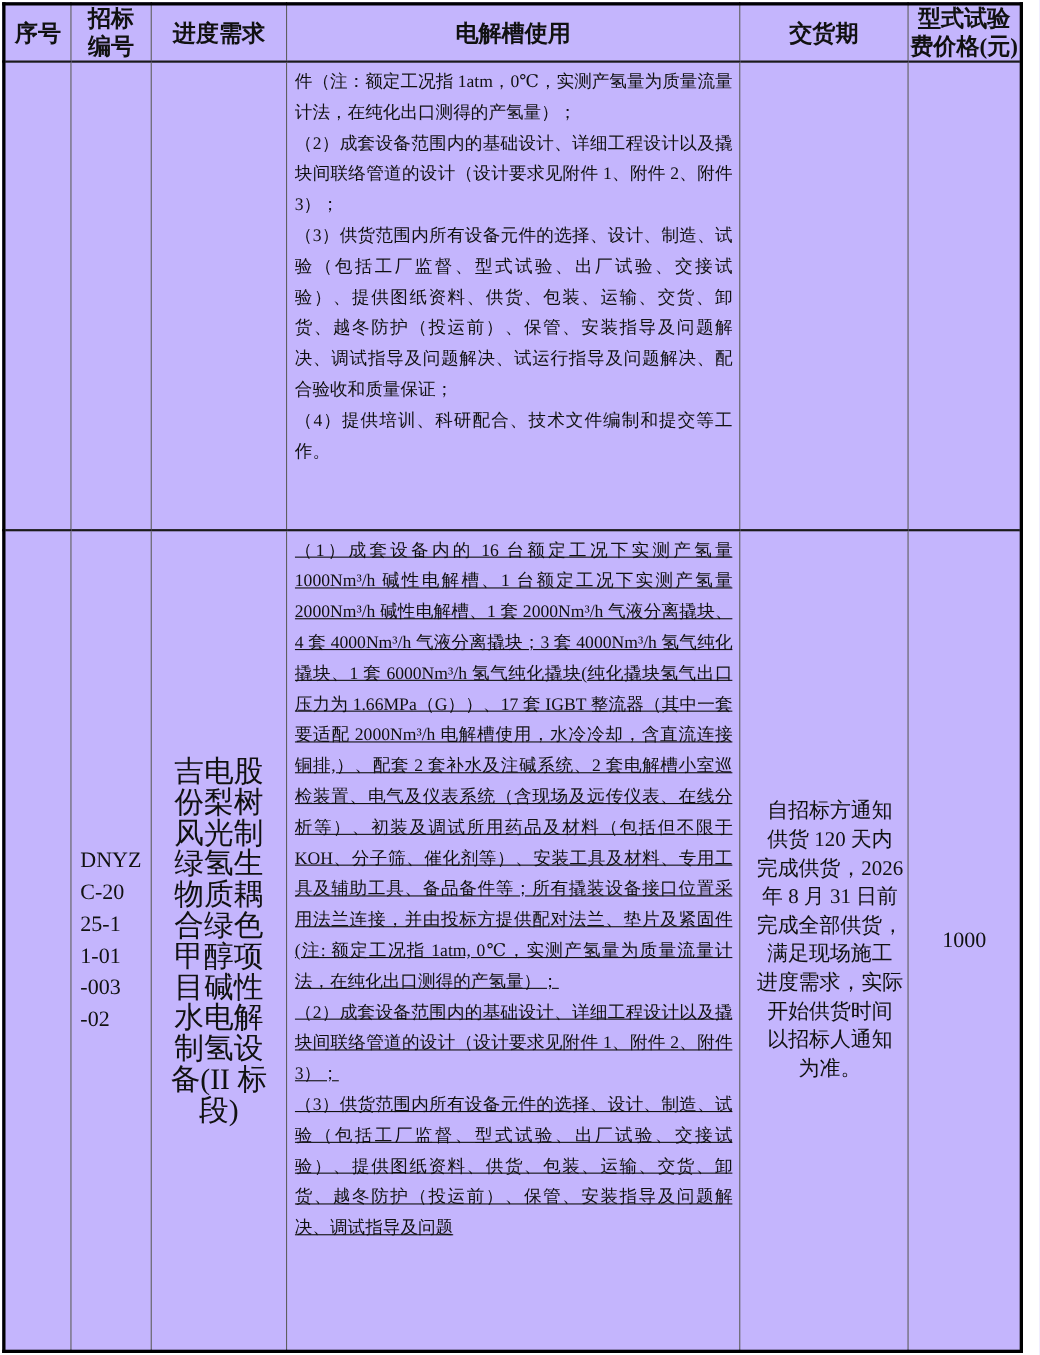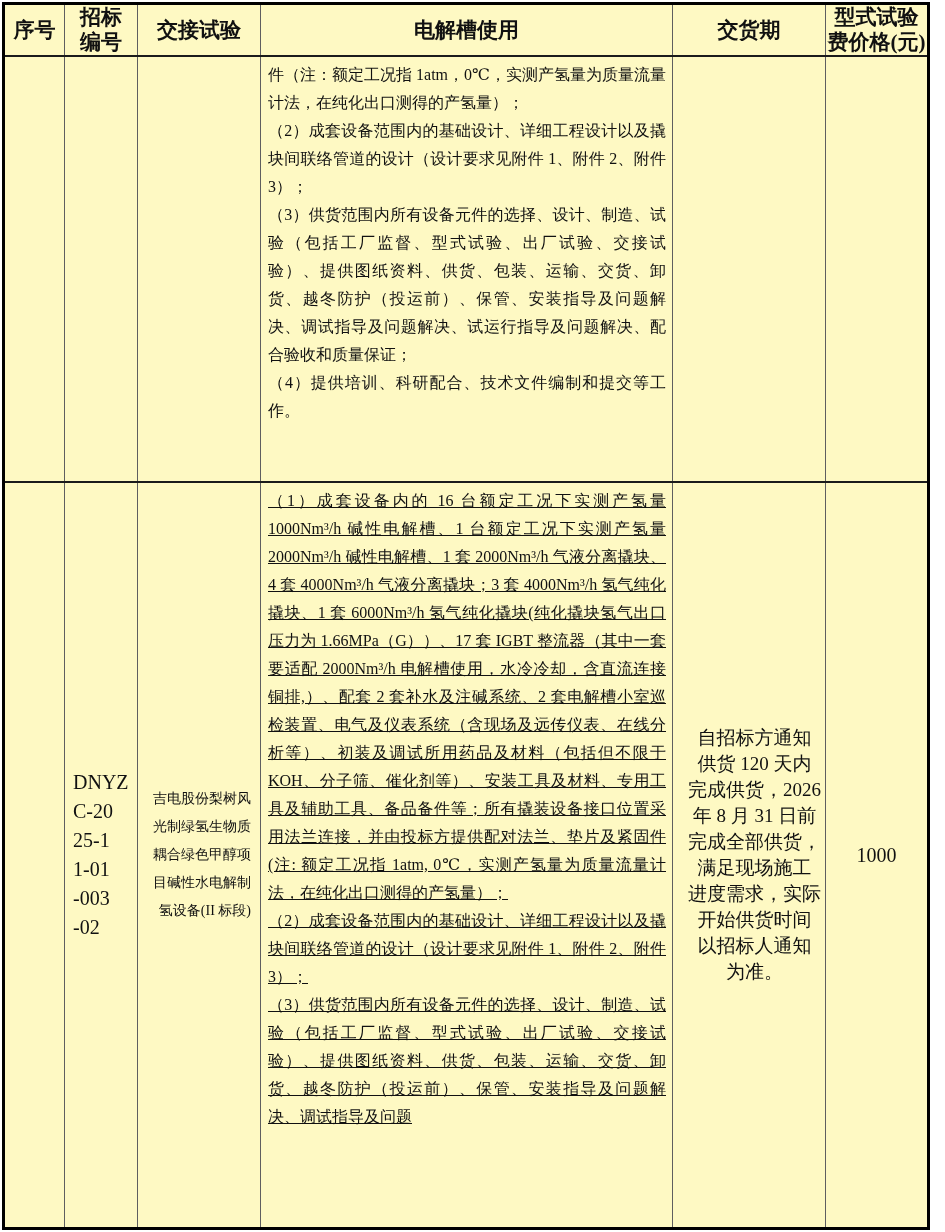--- a/index.html
+++ b/index.html
@@ -12,21 +12,21 @@
     color: #111111;
     font-family: "Liberation Serif", "DejaVu Serif", serif;
   }
   table.tender-table {
     border-collapse: collapse;
     table-layout: fixed;
     width: 928px;
     height: 1228px;
     margin: 2px 0 0 2px;
     border: 3px solid #000000;
-    background: #fef9c3;
+    background: #c4b5fd;
   }
   col.c-seq     { width: 61px; }
   col.c-no      { width: 73px; }
   col.c-name    { width: 123px; }
   col.c-scope   { width: 412px; }
   col.c-deliv   { width: 153px; }
   col.c-fee     { width: auto; }
 
   th, td {
     border: 1px solid #5f5f5f;
@@ -66,23 +66,23 @@
 
   td.tender-no-cell {
     font-size: 20px;
     line-height: 29px;
     text-align: left;
     padding-left: 8px;
     white-space: pre-line;
     margin-left: 31px;
   }
   td.section-name-cell {
-    font-size: 14px;
+    font-size: 27px;
     line-height: 28px;
-    text-align: right;
+    text-align: center;
     padding: 0 9px;
   }
   td.delivery-cell {
     font-size: 19px;
     line-height: 26px;
     text-align: center;
     padding-left: 11px;
     white-space: pre-line;
   }
   td.fee-cell {
@@ -101,21 +101,21 @@
       <col class="c-name">
     <col class="c-scope">
       <col class="c-deliv">
       <col class="c-fee">
   </colgroup>
   <thead>
     <tr>
       <th>序号</th>
       <th>招标
 编号</th>
-      <th>交接试验</th>
+      <th>进度需求</th>
       <th>电解槽使用</th>
       <th>交货期</th>
       <th>型式试验
 费价格(元)</th>
     </tr>
   </thead>
   <tbody>
     <tr class="row-cont">
       <td class="seq-cell"></td>
       <td class="tender-no-cell"></td>

